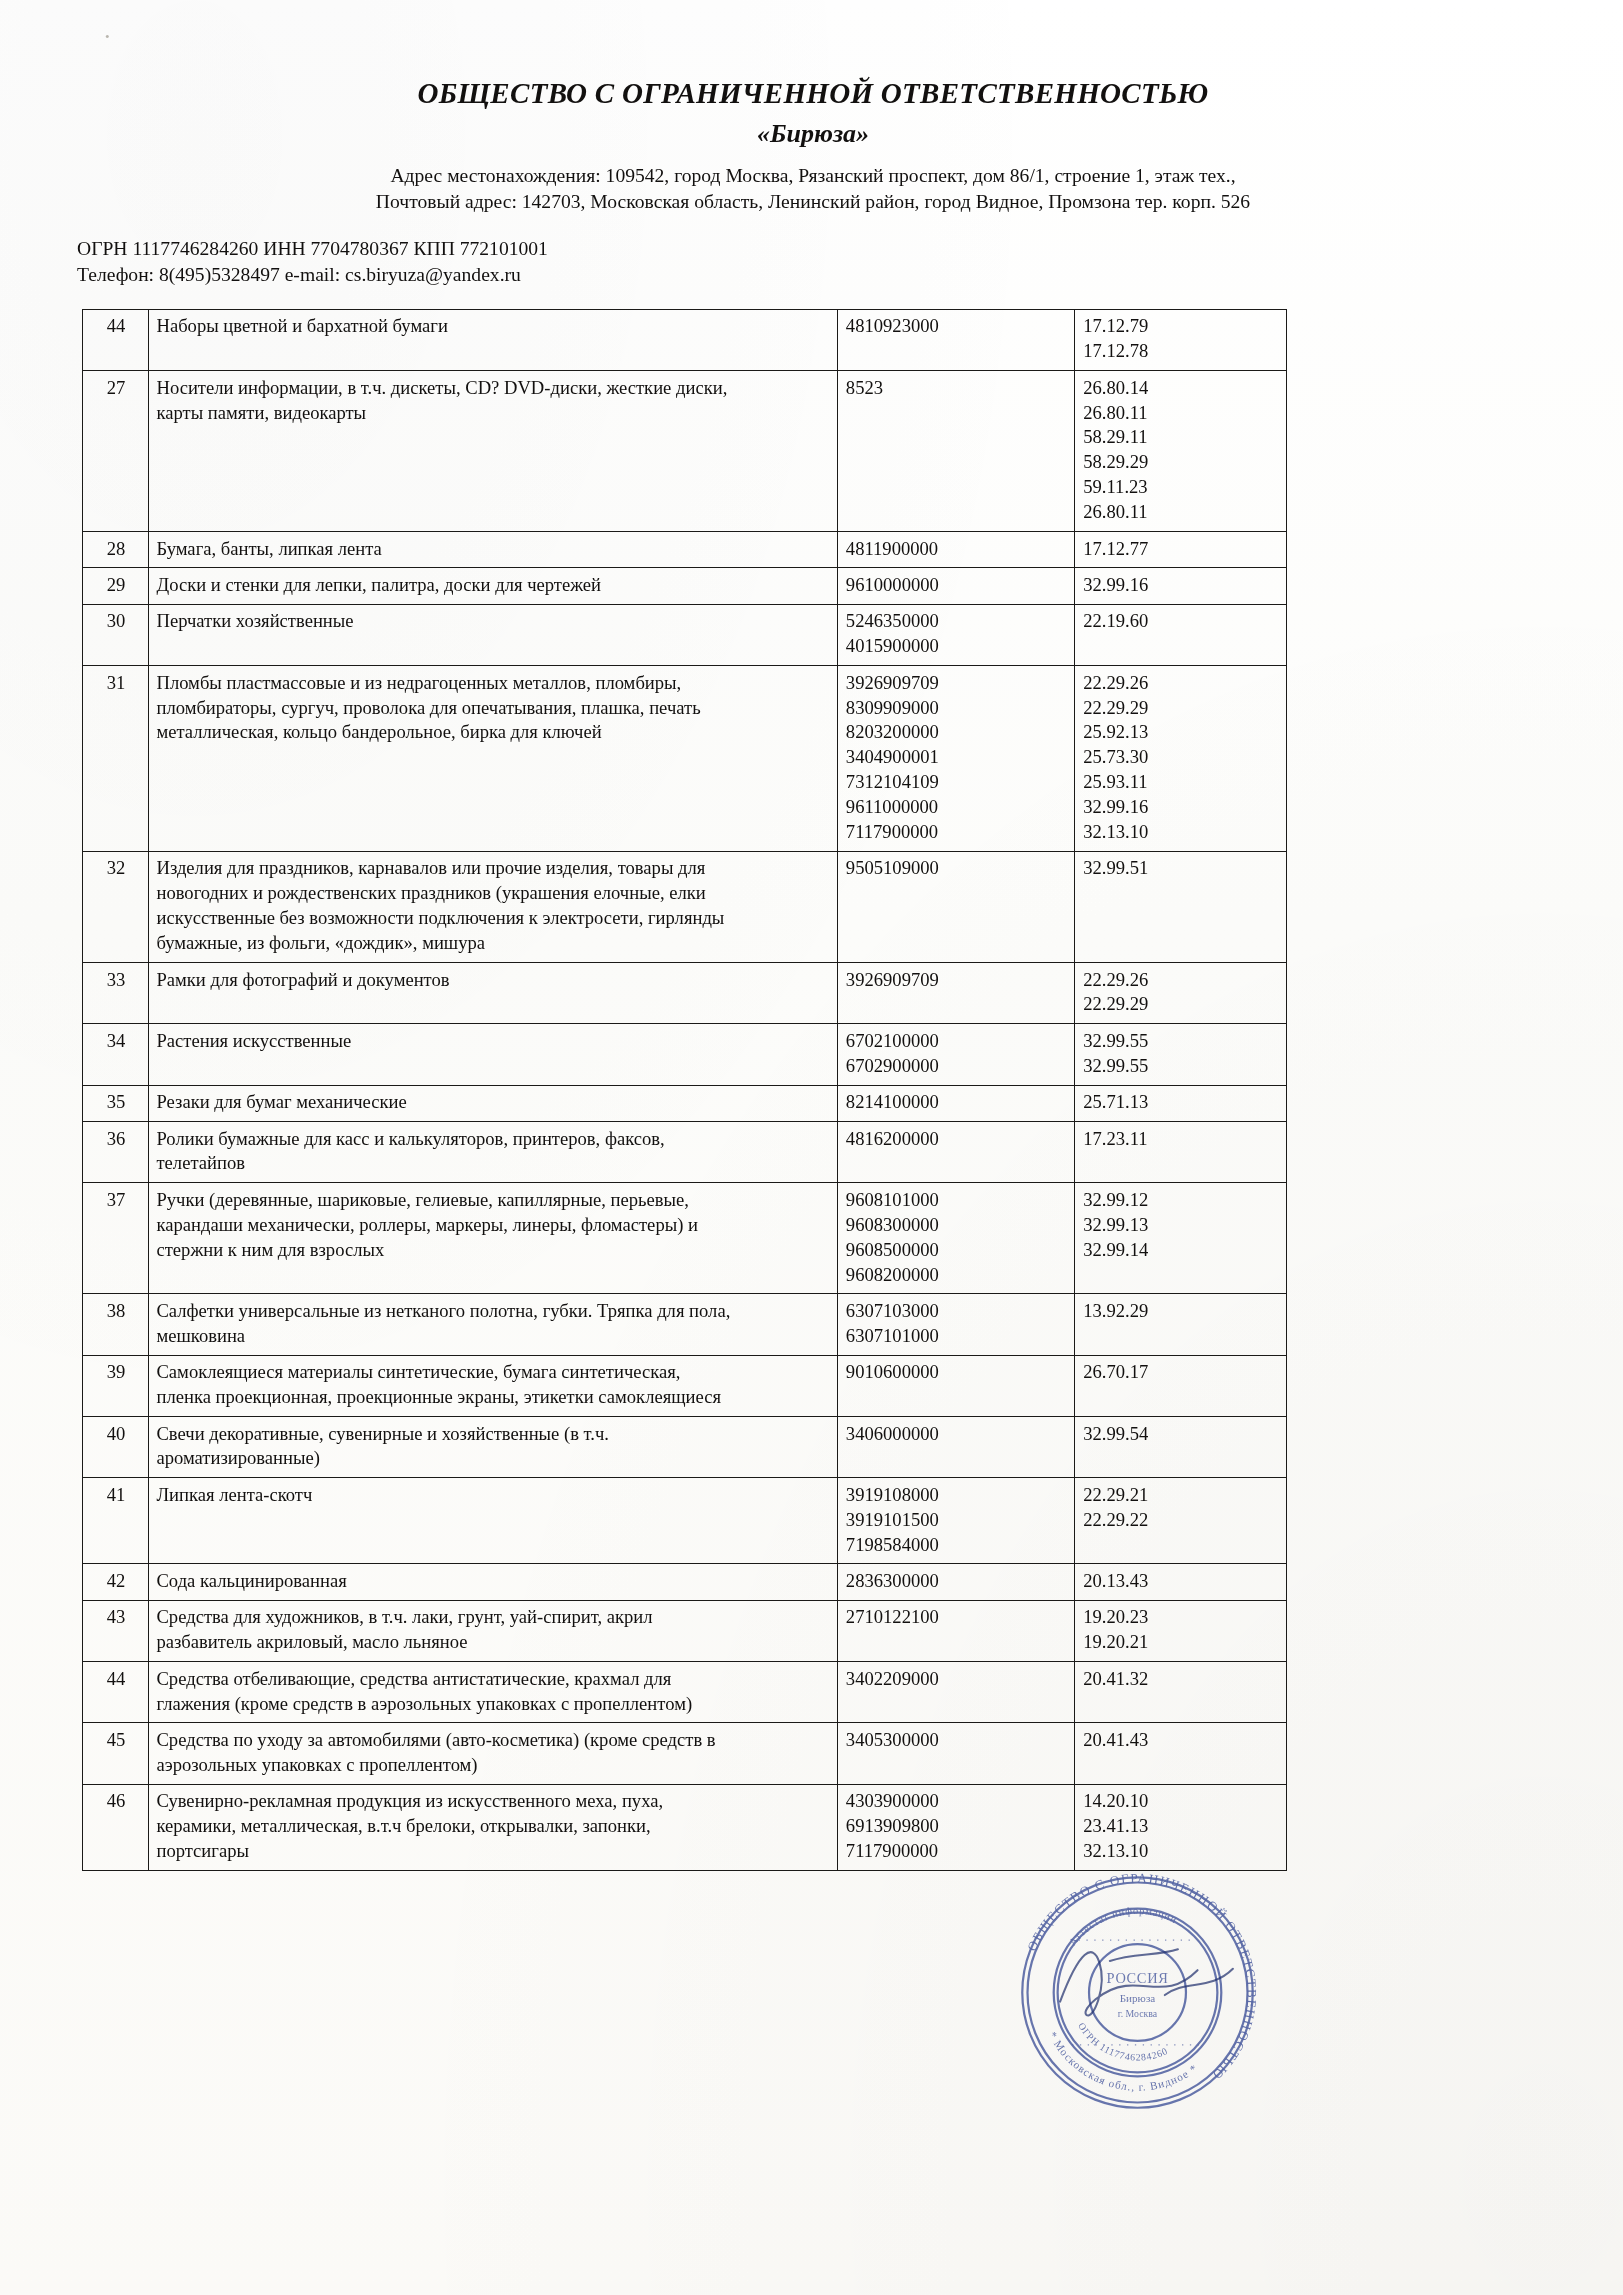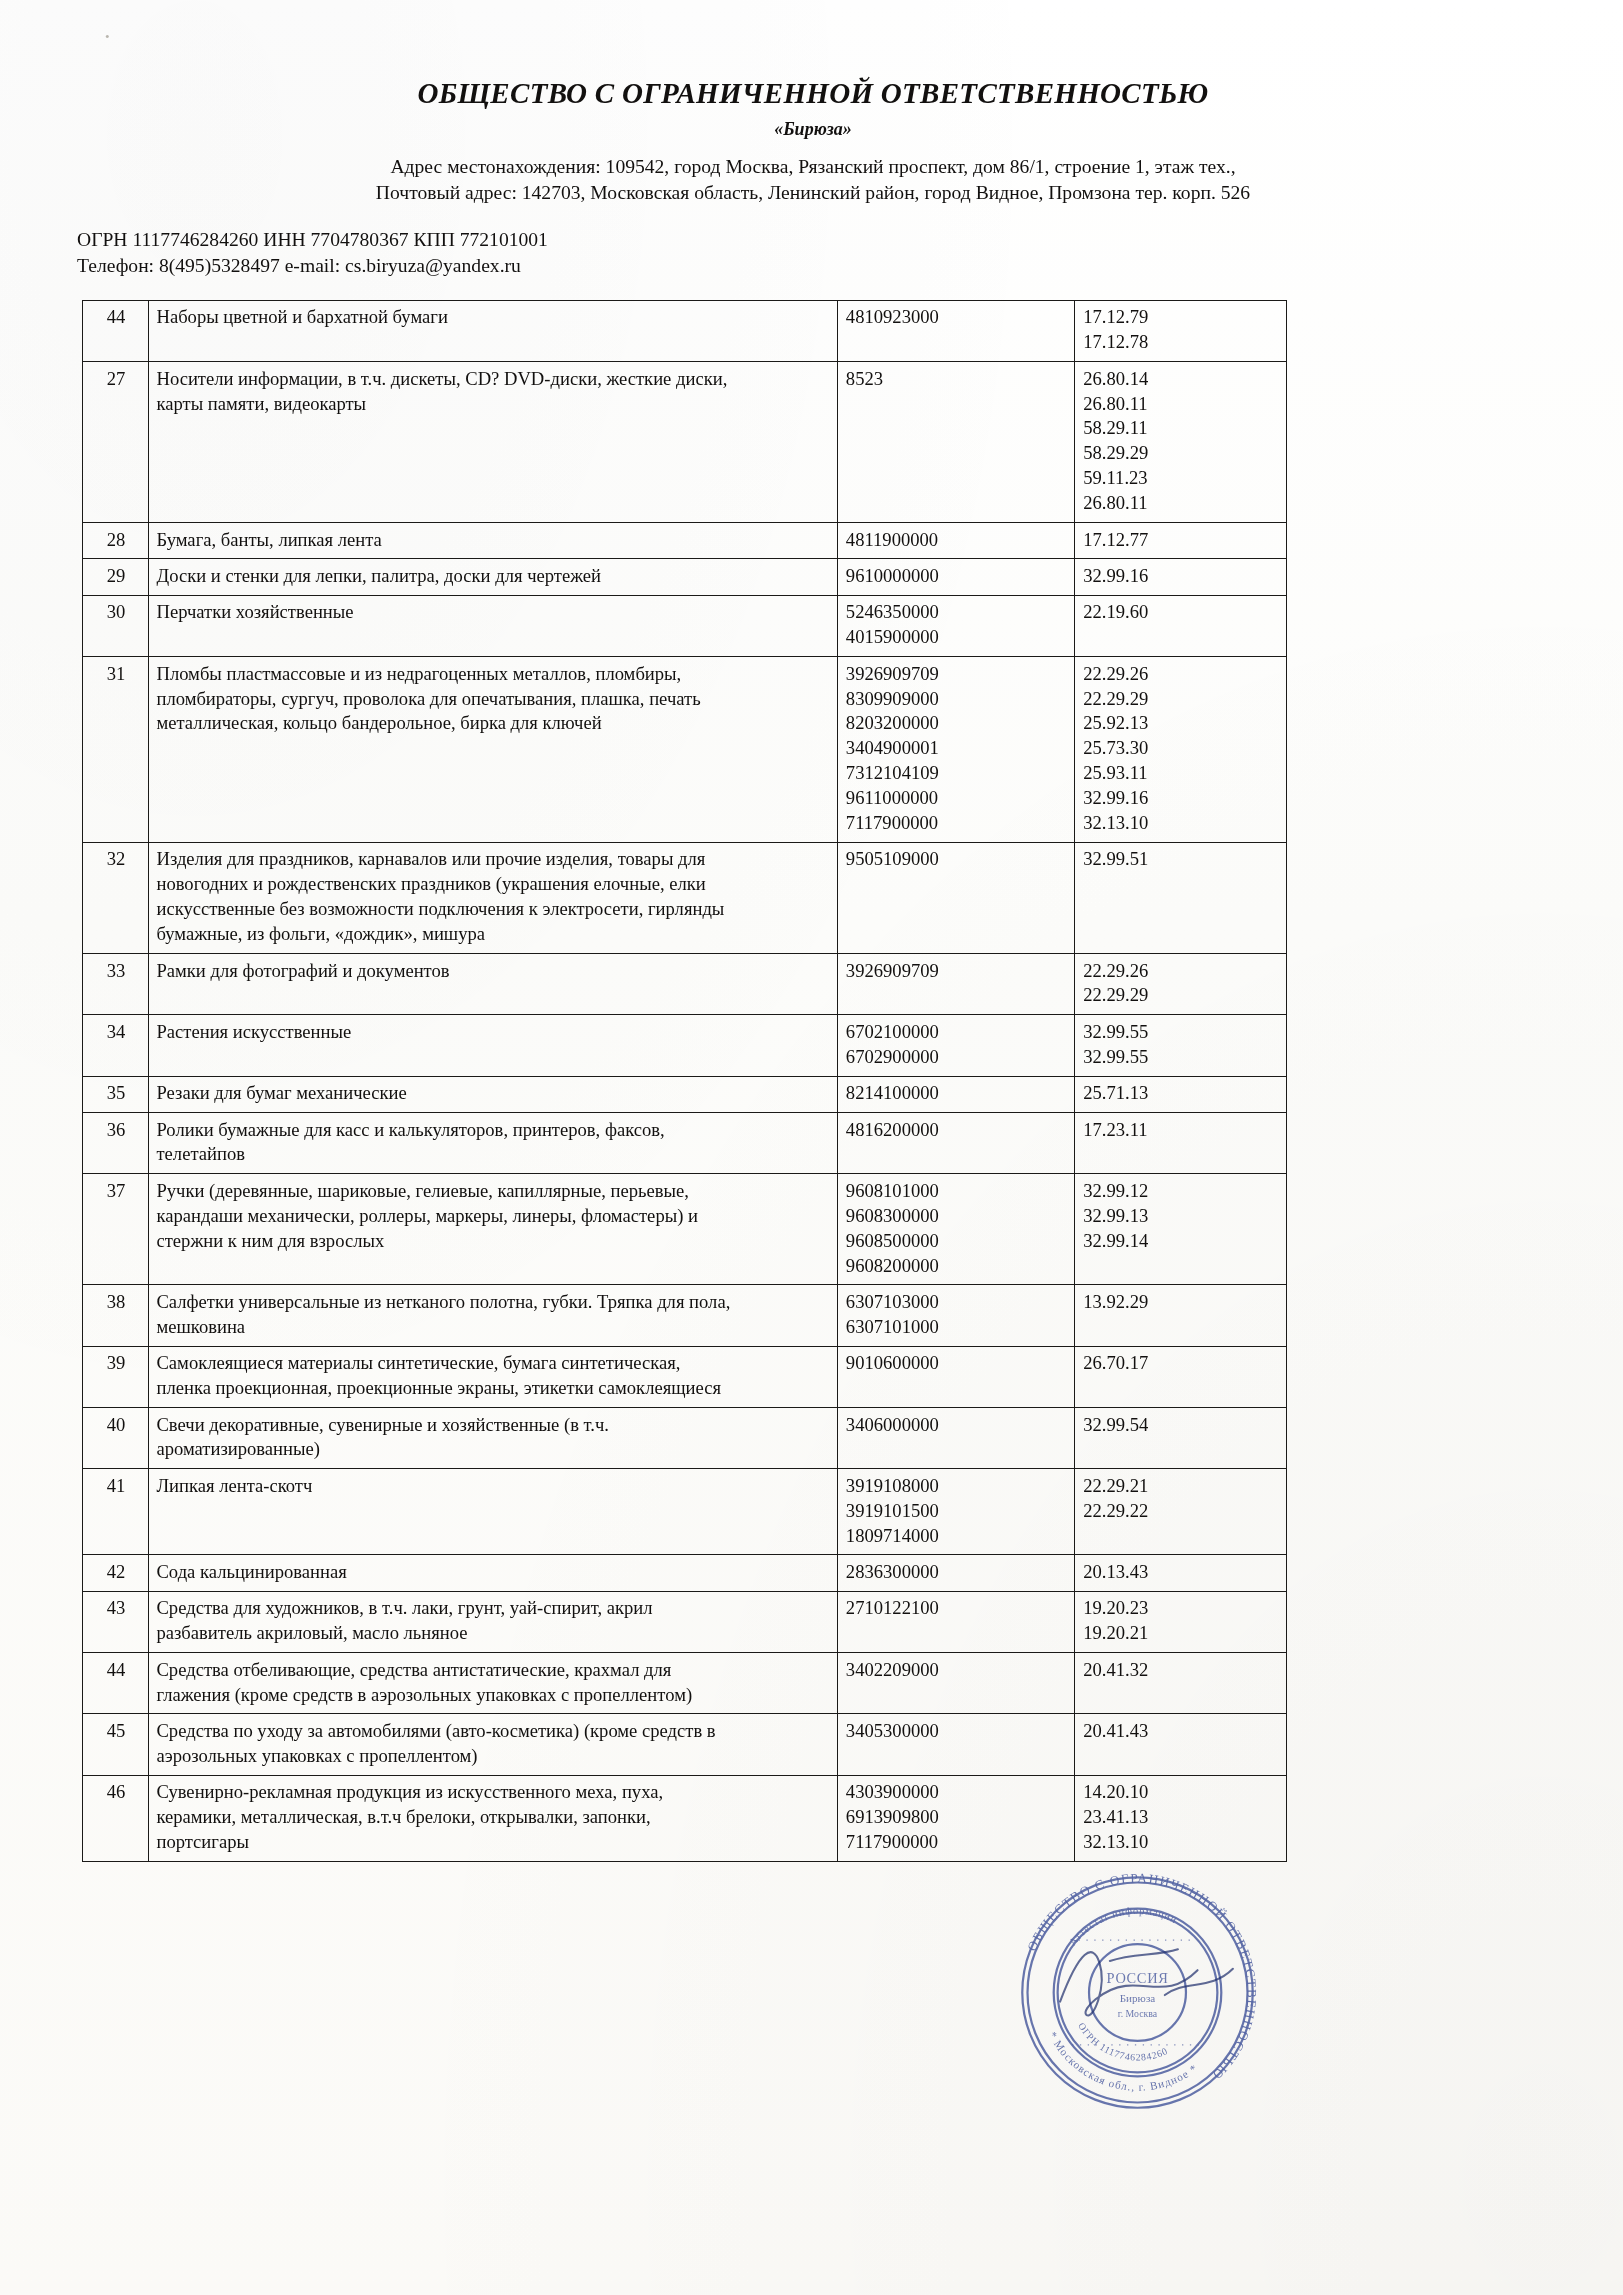--- a/index.html
+++ b/index.html
@@ -43,21 +43,21 @@
     font-style: italic;
     font-size: 29px;
     letter-spacing: 0.3px;
     margin-top: 77px;
     line-height: 1.12;
   }
   .hdr-company {
     text-align: center;
     font-weight: bold;
     font-style: italic;
-    font-size: 18px;
+    font-size: 26px;
     margin-top: 9.2px;
   }
   .hdr-addr {
     text-align: center;
     font-size: 19.6px;
     line-height: 1.30;
     margin-top: 14.4px;
     padding: 0 39px;
   }
   .hdr-reg {
@@ -373,21 +373,21 @@
             </td>
           </tr>
           <tr>
             <td class="c-num">41</td>
             <td class="c-name">
               <span class="ml">Липкая лента-скотч</span>
             </td>
             <td class="c-code">
               <span class="ml">3919108000</span>
               <span class="ml">3919101500</span>
-              <span class="ml">1809714000</span>
+              <span class="ml">7198584000</span>
             </td>
             <td class="c-okpd">
               <span class="ml">22.29.21</span>
               <span class="ml">22.29.22</span>
             </td>
           </tr>
           <tr>
             <td class="c-num">42</td>
             <td class="c-name">
               <span class="ml">Сода кальцинированная</span>

